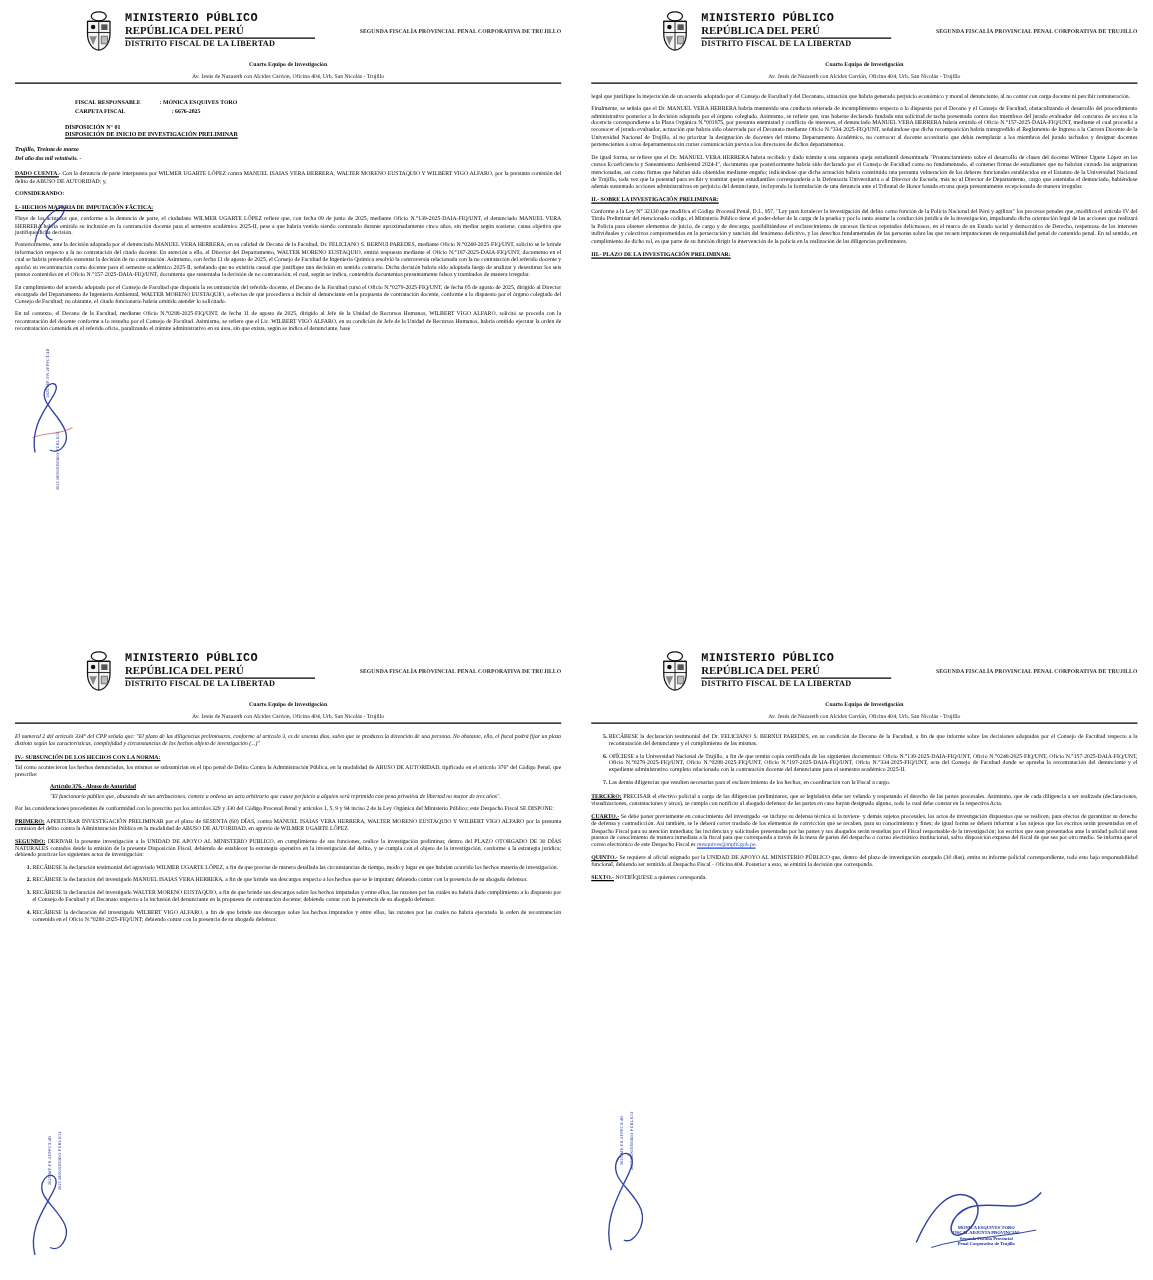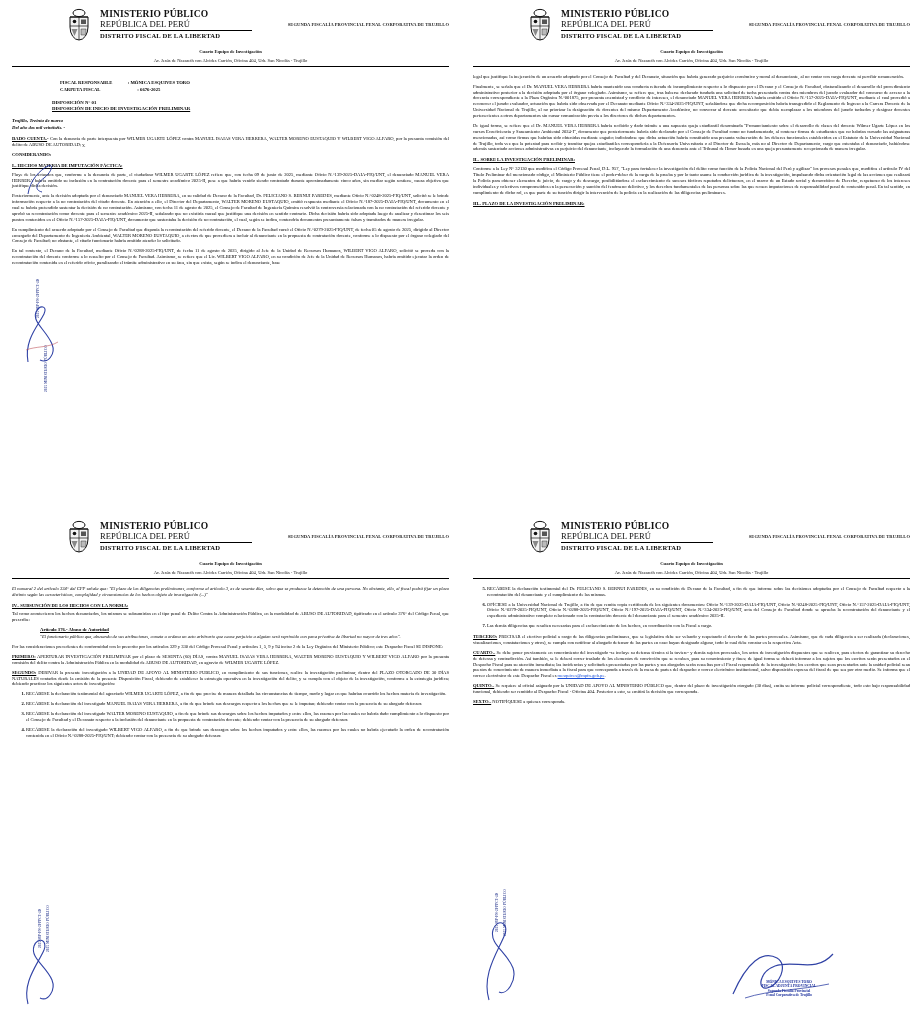--- a/index.html
+++ b/index.html
@@ -34,29 +34,29 @@
     min-height: 34px;
   }
   .crest {
     width: 30px; height: 34px;
     flex: 0 0 30px;
     position: relative;
   }
   .crest svg { display: block; }
   .lh-text { padding-top: 2px; }
   .lh-line1 {
-    font-family: Liberation Serif, serif;
+    font-family: Liberation Mono, monospace;
     font-weight: bold;
     font-size: 9.5px;
     letter-spacing: .2px;
     line-height: 1.02;
     color: #111;
   }
   .lh-line2 {
-    font-weight: normal;
+    font-weight: bold;
     font-size: 8.6px;
     line-height: 1.05;
     color: #111;
   }
   .lh-rule {
     height: 1.6px;
     background: #000;
     margin: 1px 0 1px 0;
     width: 152px;
   }

